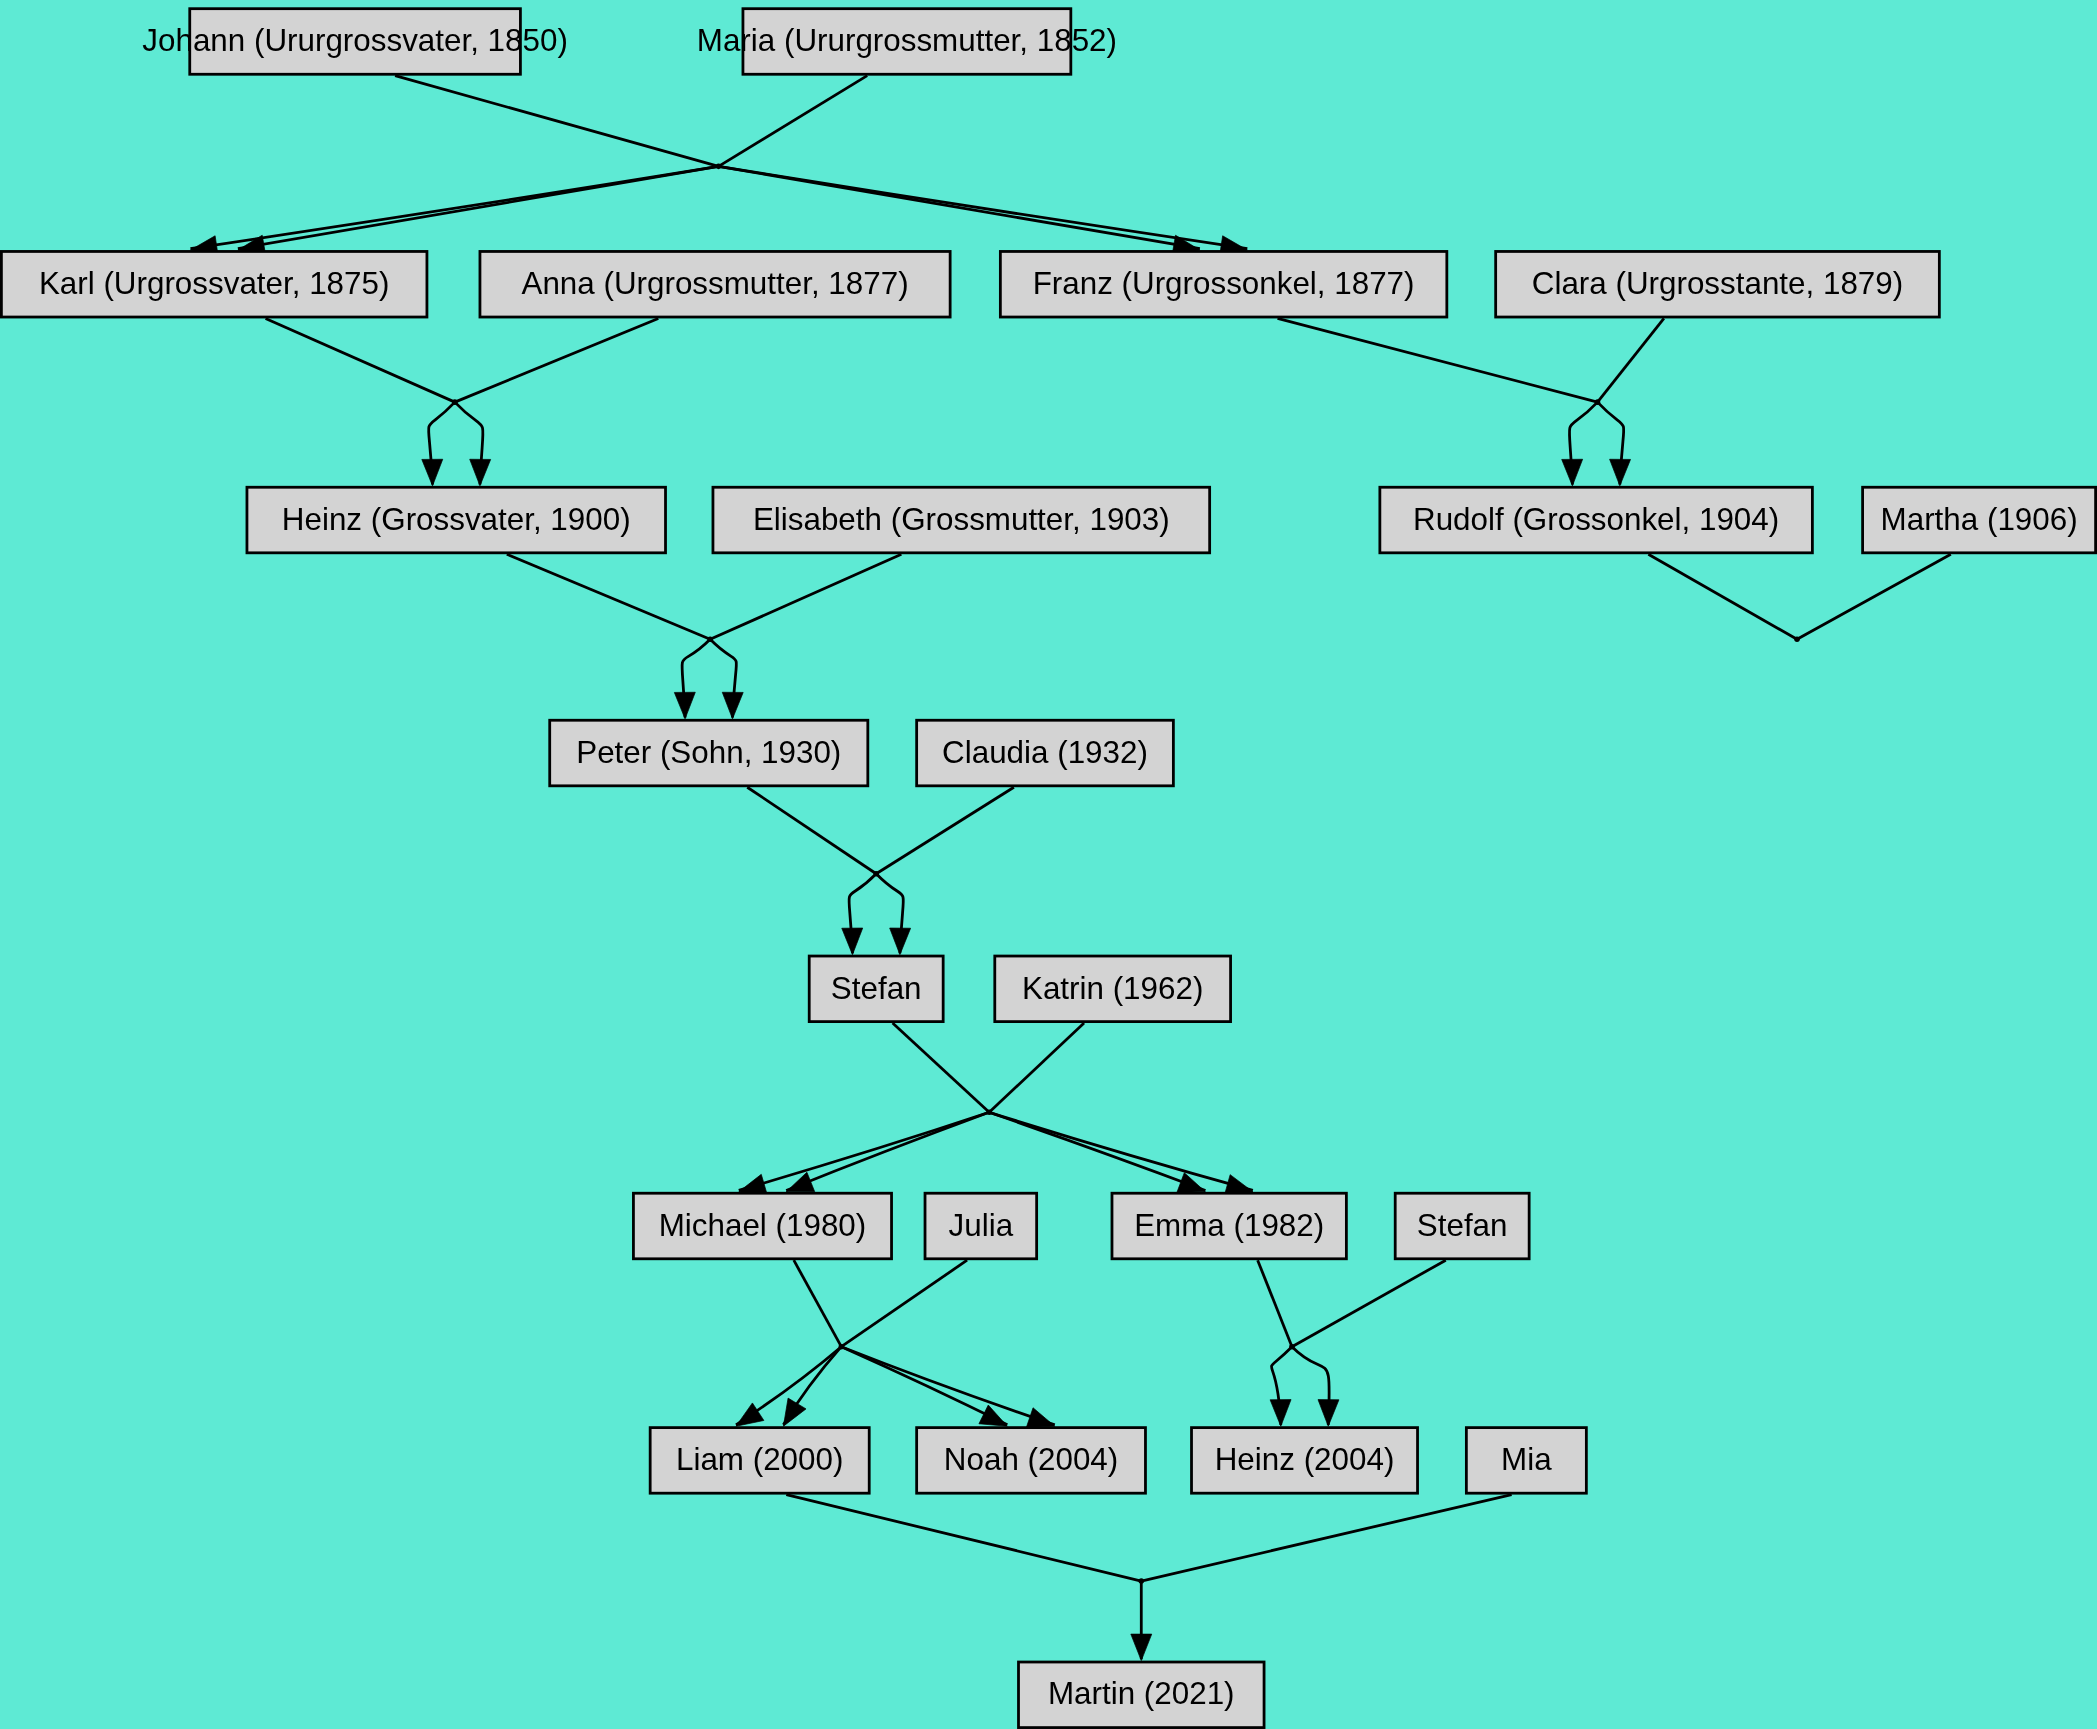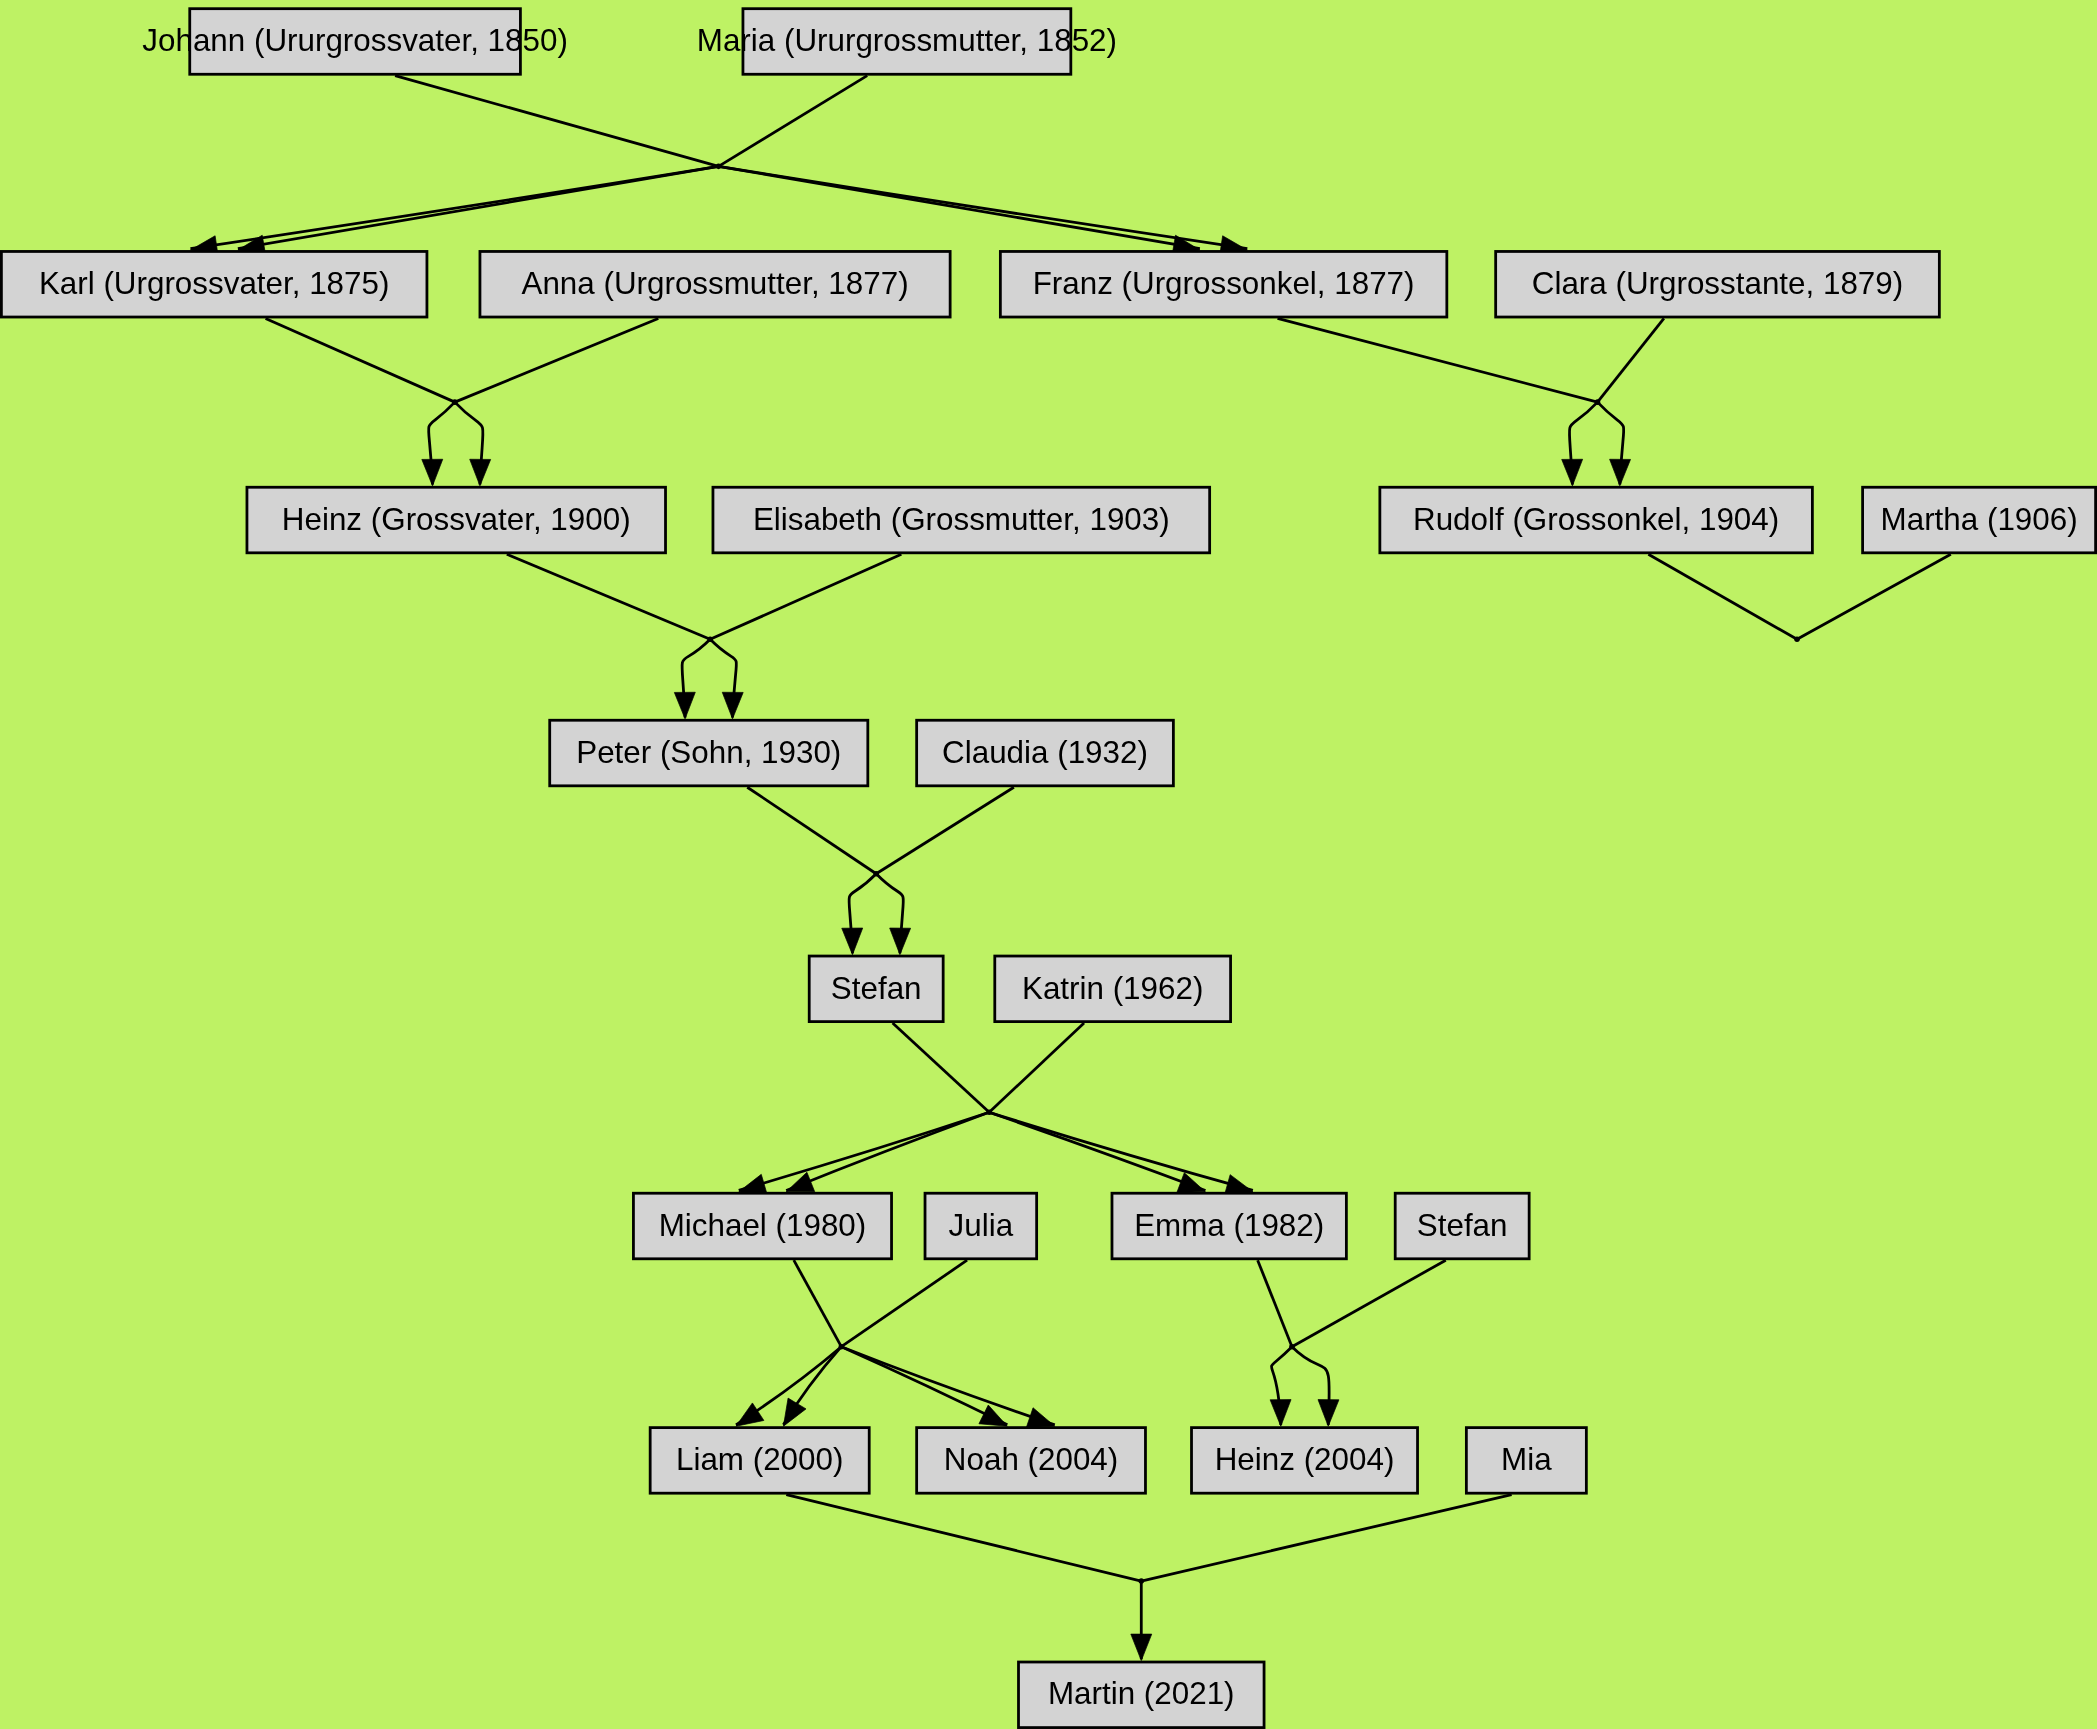--- a/index.html
+++ b/index.html
@@ -4,21 +4,21 @@
 <style>
   html, body {
     margin: 0;
     padding: 0;
     background: #ffffff;
   }
   #stage {
     position: relative;
     width: 2097px;
     height: 1730px;
-    background: #bef264;
+    background: #5eead4;
     font-family: "Liberation Sans", sans-serif;
     overflow: hidden;
   }
   #graph {
     position: absolute;
     top: 0;
     left: 0;
     width: 2097px;
     height: 1730px;
   }

